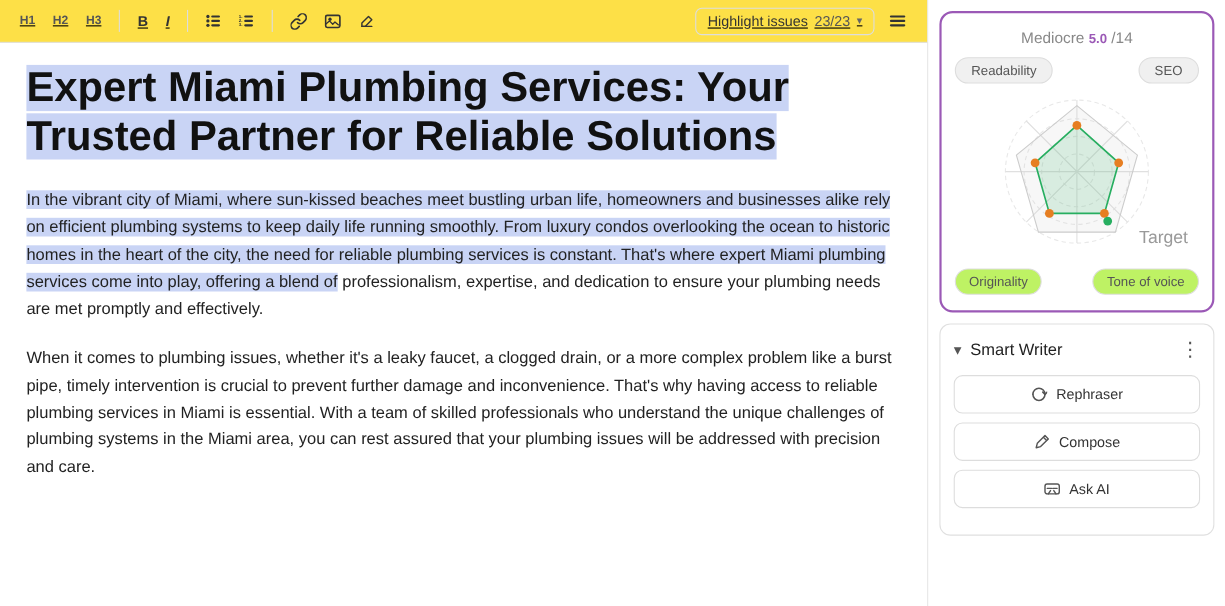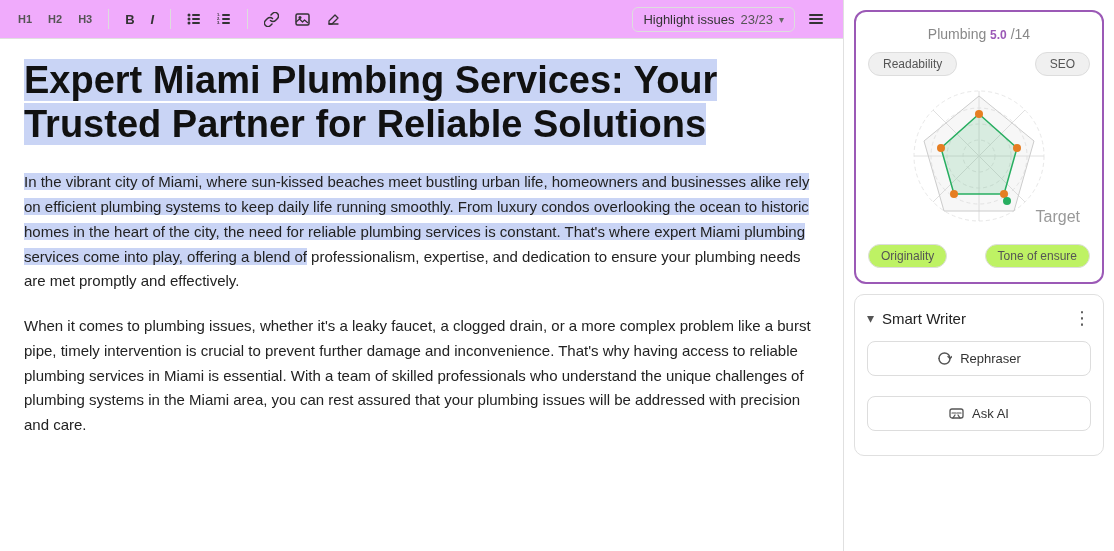--- a/index.html
+++ b/index.html
@@ -19,21 +19,22 @@
       border-right: 1px solid #e0e0e0;
       overflow: hidden;
     }
 
     .toolbar {
       display: flex;
       align-items: center;
       padding: 6px 12px;
       border-bottom: 1px solid #e0e0e0;
       gap: 6px;
-      background: #f0abfc;
+      background: #fde047;
+      text-decoration: underline;
     }
 
     .toolbar-group {
       display: flex;
       align-items: center;
       gap: 4px;
     }
 
     .toolbar-divider {
       width: 1px;
@@ -253,21 +254,21 @@
 
     .smart-writer-btn {
       display: flex;
       align-items: center;
       justify-content: center;
       gap: 8px;
       width: 100%;
       border: 1px solid #ddd;
       border-radius: 8px;
       padding: 9px;
-      margin-bottom: 20px;
+      margin-bottom: 8px;
       background: #fff;
       font-size: 13px;
       color: #333;
       cursor: pointer;
     }
     .smart-writer-btn:last-child { margin-bottom: 12px; }
   </style>
 </head>
 <body>
 
@@ -362,21 +363,21 @@
     </p>
 
     <p class="editor-paragraph">When it comes to plumbing issues, whether it's a leaky faucet, a clogged drain, or a more complex problem like a burst pipe, timely intervention is crucial to prevent further damage and inconvenience. That's why having access to reliable plumbing services in Miami is essential. With a team of skilled professionals who understand the unique challenges of plumbing systems in the Miami area, you can rest assured that your plumbing issues will be addressed with precision and care.</p>
   </div>
 </div>
 
 <div class="right-panel">
 
   <div class="score-card">
     <div class="score-header">
-      <span>Plumbing</span>
+      <span>Mediocre</span>
       <span class="score-value">5.0</span>
       <span class="score-total">/14</span>
     </div>
 
     <div class="score-tabs">
       <button class="score-tab">Readability</button>
       <button class="score-tab">SEO</button>
     </div>
 
     <div class="radar-container">
@@ -402,40 +403,47 @@
         <circle cx="55" cy="118" r="4" fill="#e67e22"></circle>
         <circle cx="42" cy="72" r="4" fill="#e67e22"></circle>
 
         <circle cx="108" cy="125" r="4" fill="#27ae60"></circle>
       </svg>
       <span class="radar-label-target">Target</span>
     </div>
 
     <div class="score-bottom-tabs">
       <button class="score-bottom-tab">Originality</button>
-      <button class="score-bottom-tab">Tone of ensure</button>
+      <button class="score-bottom-tab">Tone of voice</button>
     </div>
   </div>
 
   <div class="smart-writer">
     <div class="smart-writer-header">
       <span class="smart-writer-chevron">▾</span>
       <span class="smart-writer-title">Smart Writer</span>
       <span class="smart-writer-menu">⋮</span>
     </div>
 
     <button class="smart-writer-btn">
       <svg width="15" height="15" viewBox="0 0 15 15">
         <path d="M2 7.5a5.5 5.5 0 015.5-5.5A5.5 5.5 0 0113 7.5" stroke="#555" stroke-width="1.4" fill="none" stroke-linecap="round"></path>
         <path d="M13 7.5a5.5 5.5 0 01-5.5 5.5A5.5 5.5 0 012 7.5" stroke="#555" stroke-width="1.4" fill="none" stroke-linecap="round"></path>
         <path d="M11 5.5l2 2 2-2" stroke="#555" stroke-width="1.4" fill="none" stroke-linecap="round" stroke-linejoin="round"></path>
       </svg>
       <span>Rephraser</span>
     </button>
 
+    <button class="smart-writer-btn">
+      <svg width="15" height="15" viewBox="0 0 15 15">
+        <path d="M2 13l1-4L10 2l3 3-7 7-4 1z" stroke="#555" stroke-width="1.3" fill="none" stroke-linejoin="round"></path>
+        <line x1="8.5" y1="3.5" x2="11.5" y2="6.5" stroke="#555" stroke-width="1.3"></line>
+      </svg>
+      <span>Compose</span>
+    </button>
 
     <button class="smart-writer-btn">
       <svg width="15" height="15" viewBox="0 0 15 15">
         <rect x="1" y="3" width="13" height="9" rx="2" stroke="#555" stroke-width="1.3" fill="none"></rect>
         <path d="M4 12l2-3" stroke="#555" stroke-width="1.3" stroke-linecap="round"></path>
         <path d="M11 12l-2-3" stroke="#555" stroke-width="1.3" stroke-linecap="round"></path>
         <line x1="3" y1="7" x2="7" y2="7" stroke="#555" stroke-width="1.2" stroke-linecap="round"></line>
         <line x1="8" y1="7" x2="12" y2="7" stroke="#555" stroke-width="1.2" stroke-linecap="round"></line>
       </svg>
       <span>Ask AI</span>

